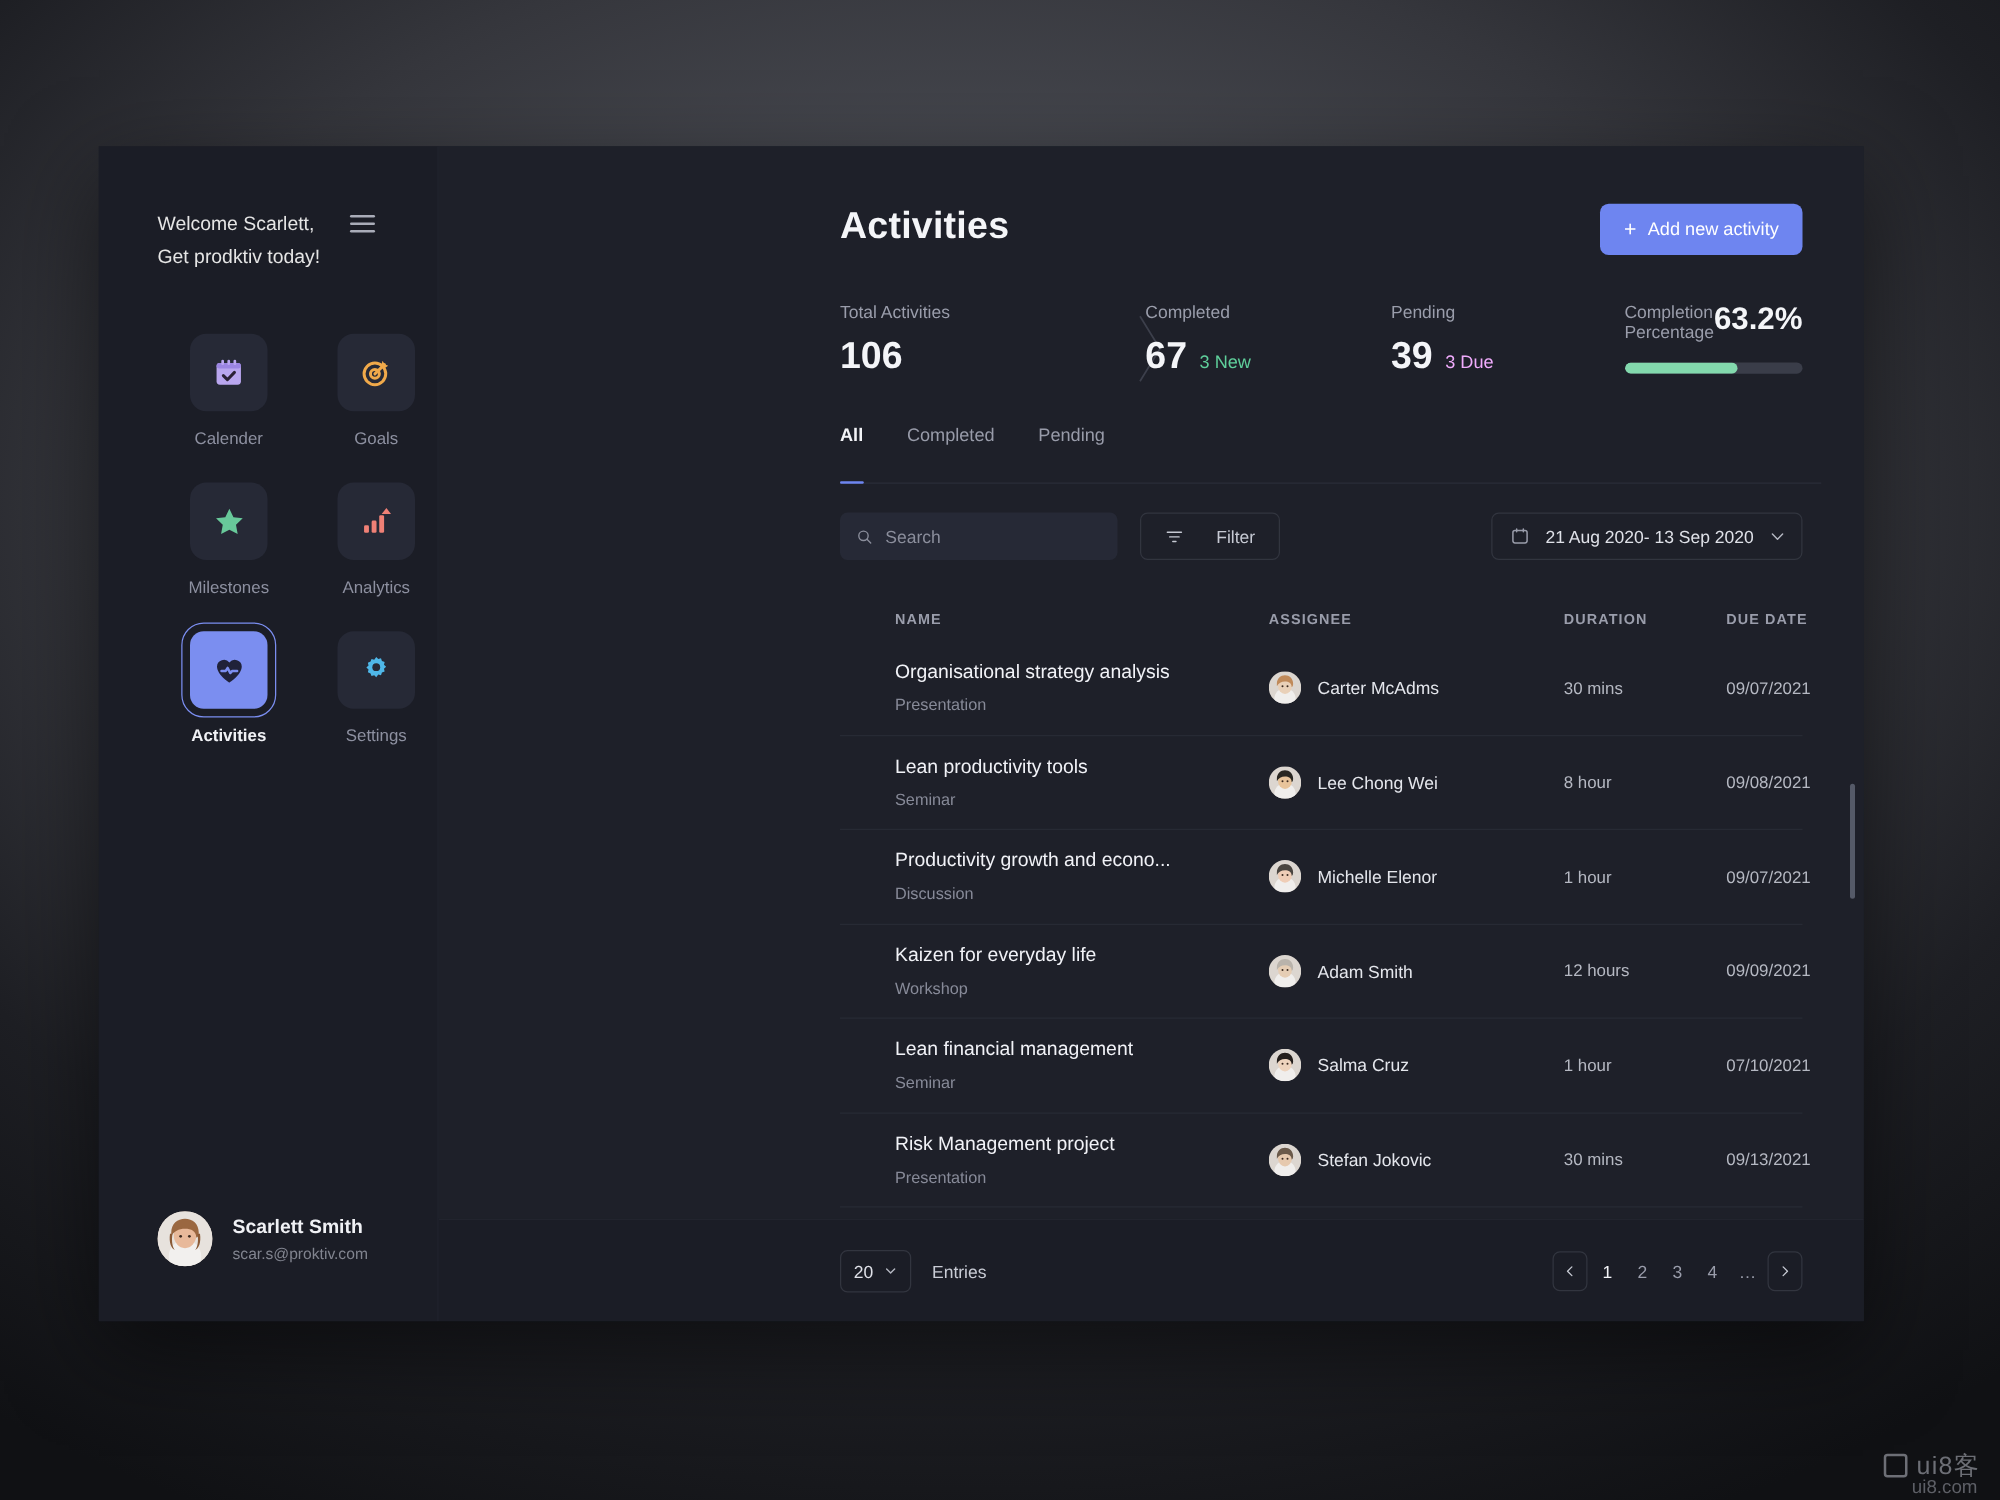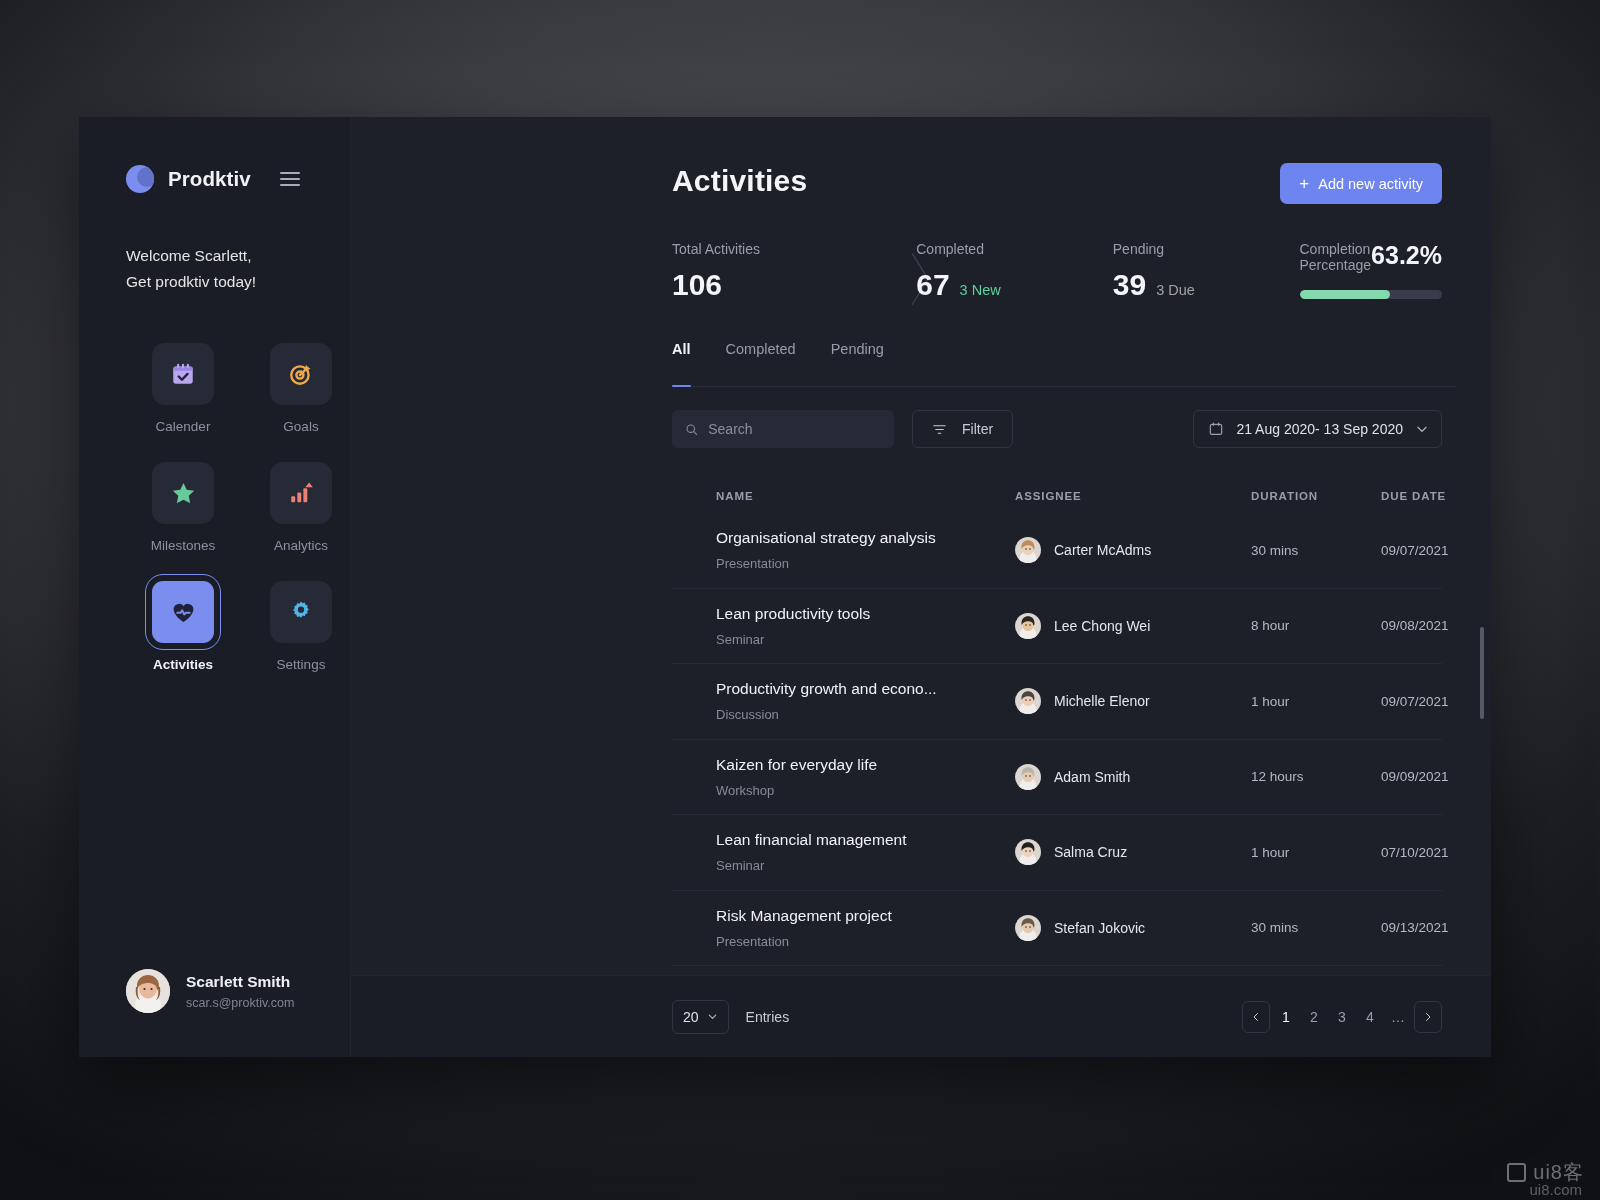--- a/index.html
+++ b/index.html
@@ -190,21 +190,21 @@
     background: transparent; border: none; outline: none;
     color: #d6d8e0; font-size: 14px; font-family: inherit;
     width: 100%;
   }
   .search-box input::placeholder { color: #8b8e9c; }
   .filter-btn {
     margin-left: 18px;
     height: 38px; border-radius: 6px;
     border: 1px solid #32353f; background: transparent;
     color: #c6c9d3; font-size: 14px; font-family: inherit;
-    padding: 0 19px; display: flex; align-items: center; gap: 15px;
+    padding: 0 19px; display: flex; align-items: center; gap: 26px;
     cursor: pointer;
   }
   .date-range {
     margin-left: auto;
     height: 38px; border-radius: 6px;
     border: 1px solid #32353f; background: transparent;
     color: #dfe1e8; font-size: 14px;
     padding: 0 12px 0 14px;
     display: flex; align-items: center; gap: 12px;
     cursor: pointer;
@@ -294,24 +294,20 @@
   }
   .wm-sub { position: absolute; right: 18px; bottom: 2px; color: #5d5f66; font-size: 15px; }
 </style>
 </head>
 <body>
 
 <div id="app">
 
   <aside class="sidebar">
 
-    <div class="brand">
-      <div class="brand-logo"></div>
-      <div class="brand-name">Prodktiv</div>
-    </div>
 
     <div class="hamburger">
       <span></span>
         <span></span>
         <span></span>
     </div>
 
     <div class="welcome">
       <div>Welcome Scarlett,</div>
       <div>Get prodktiv today!</div>
@@ -440,21 +436,21 @@
           <div class="stat-value">
             <span>67</span>
             <span class="stat-sub" style="color:#5fcf9b">3 New</span>
           </div>
         </div>
 
         <div class="stat stat-pend">
           <div class="stat-label">Pending</div>
           <div class="stat-value">
             <span>39</span>
-            <span class="stat-sub" style="color:#a3a3a3">3 Due</span>
+            <span class="stat-sub" style="color:#f0abfc">3 Due</span>
           </div>
         </div>
 
         <div class="stat stat-pct">
           <div class="pct-top">
             <div class="stat-label">Completion Percentage</div>
             <div class="pct-value">63.2%</div>
           </div>
           <div class="progress-track">
             <div class="progress-fill" id="progressFill" style="width: 63.2%; background: rgb(131, 217, 173);"></div>

